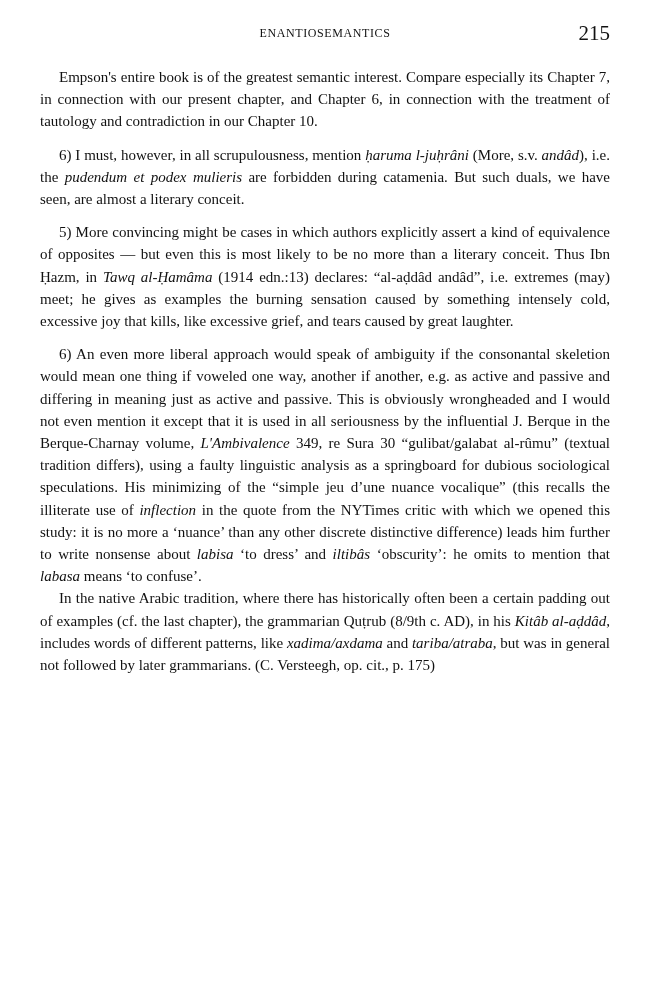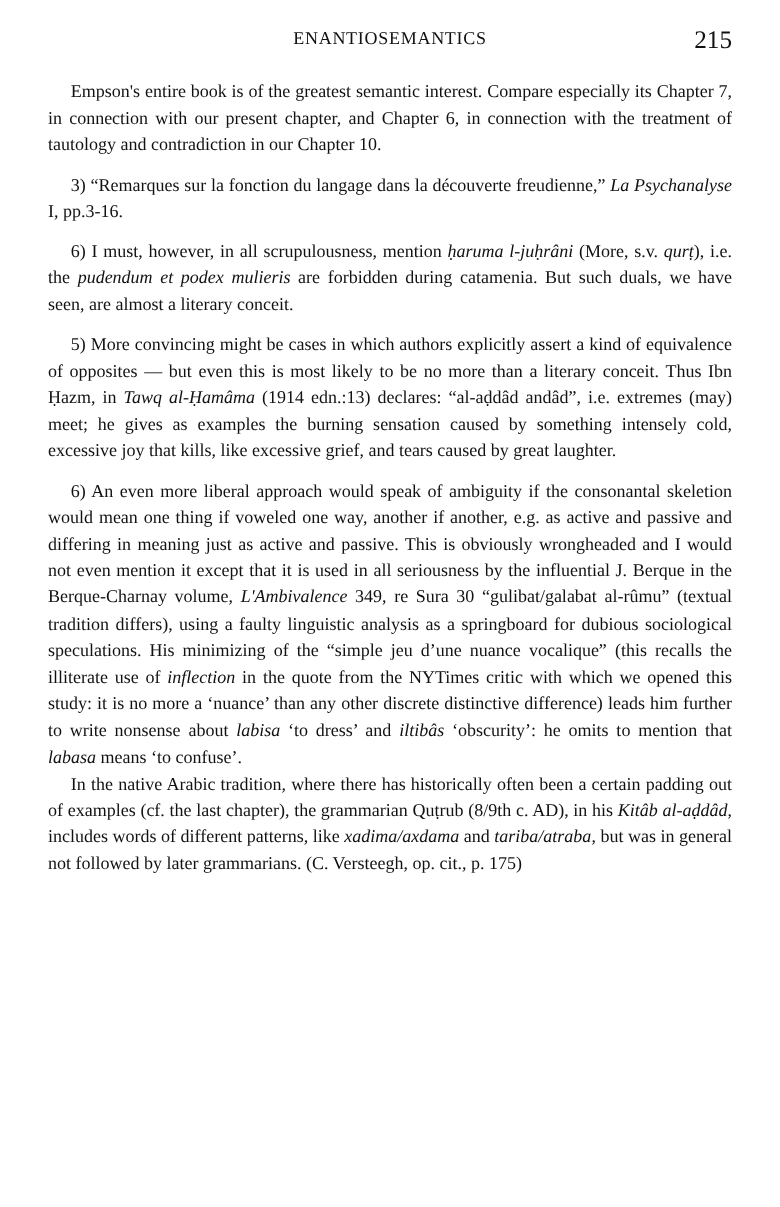--- a/index.html
+++ b/index.html
@@ -28,21 +28,21 @@
     top: 20px;
     left: 40px;
     width: 570px;
     height: 26px;
   }
   .running-head .title {
     position: absolute;
     left: 0;
     width: 100%;
     text-align: center;
-    font-size: 15px;
+    font-size: 12px;
     letter-spacing: 0.6px;
     line-height: 26px;
     white-space: nowrap;
   }
   .running-head .folio {
     position: absolute;
     right: 0;
     top: 0;
     font-size: 21px;
     line-height: 26px;
@@ -86,23 +86,22 @@
 
   <div class="running-head">
     <span class="title">ENANTIOSEMANTICS</span>
     <span class="folio">215</span>
   </div>
 
   <div class="textblock">
 
     <p class="para indent"><span>Empson's entire book is of the greatest semantic interest. Compare especially its Chapter 7, in connection with our present chapter, and Chapter 6, in connection with the treatment of tautology and contradiction in our Chapter 10.</span></p>
 
-    <p class="para indent gap"><span>3) “Remarques sur la fonction du langage dans la découverte freudienne,” </span><i>La Psychanalyse</i><span> I, pp.3-16.</span></p>
 
-    <p class="para indent gap"><span>6) I must, however, in all scrupulousness, mention </span><i>ḥaruma l-juḥrâni</i><span> (More, s.v. </span><i>qurṭ</i><span>), i.e. the </span><i>pudendum et podex mulieris</i><span> are forbidden during catamenia. But such duals, we have seen, are almost a literary conceit.</span></p>
+    <p class="para indent gap"><span>6) I must, however, in all scrupulousness, mention </span><i>ḥaruma l-juḥrâni</i><span> (More, s.v. </span><i>andâd</i><span>), i.e. the </span><i>pudendum et podex mulieris</i><span> are forbidden during catamenia. But such duals, we have seen, are almost a literary conceit.</span></p>
 
 
     <p class="para indent gap"><span>5) More convincing might be cases in which authors explicitly assert a kind of equivalence of opposites — but even this is most likely to be no more than a literary conceit. Thus Ibn Ḥazm, in </span><i>Tawq al-Ḥamâma</i><span> (1914 edn.:13) declares: “al-aḍdâd andâd”, i.e. extremes (may) meet; he gives as examples the burning sensation caused by something intensely cold, excessive joy that kills, like excessive grief, and tears caused by great laughter.</span></p>
 
     <p class="para indent gap"><span>6) An even more liberal approach would speak of ambiguity if the consonantal skeletion would mean one thing if voweled one way, another if another, e.g. as active and passive and differing in meaning just as active and passive. This is obviously wrongheaded and I would not even mention it except that it is used in all seriousness by the influential J. Berque in the Berque-Charnay volume, </span><i>L'Ambivalence</i><span> 349, re Sura 30 “gulibat/galabat al-rûmu” (textual tradition differs), using a faulty linguistic analysis as a springboard for dubious sociological speculations. His minimizing of the “simple jeu d’une nuance vocalique” (this recalls the illiterate use of </span><i>inflection</i><span> in the quote from the NYTimes critic with which we opened this study: it is no more a ‘nuance’ than any other discrete distinctive difference) leads him further to write nonsense about </span><i>labisa</i><span> ‘to dress’ and </span><i>iltibâs</i><span> ‘obscurity’: he omits to mention that </span><i>labasa</i><span> means ‘to confuse’.</span></p>
 
     <p class="para indent last-line-natural"><span>In the native Arabic tradition, where there has historically often been a certain padding out of examples (cf. the last chapter), the grammarian Quṭrub (8/9th c. AD), in his </span><i>Kitâb al-aḍdâd</i><span>, includes words of different patterns, like </span><i>xadima/axdama</i><span> and </span><i>tariba/atraba</i><span>, but was in general not followed by later grammarians. (C. Versteegh, op. cit., p. 175)</span></p>
 
   </div>
 </div>

